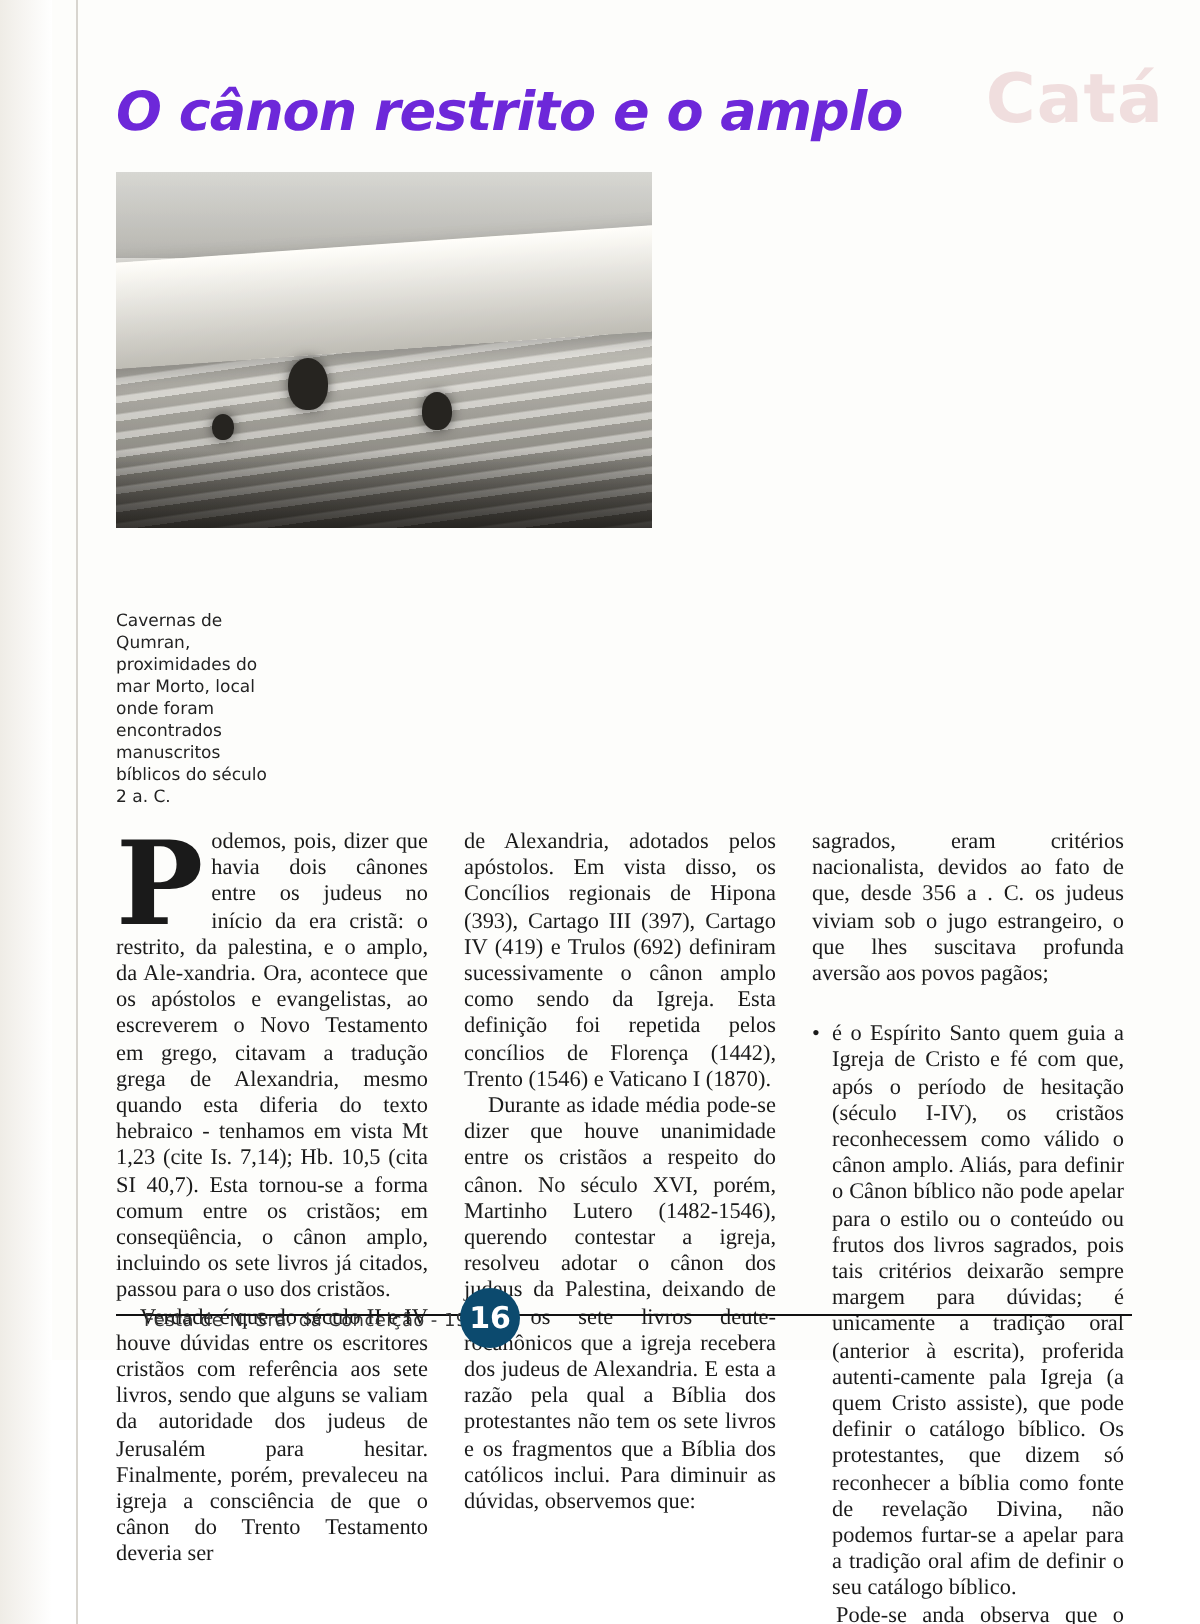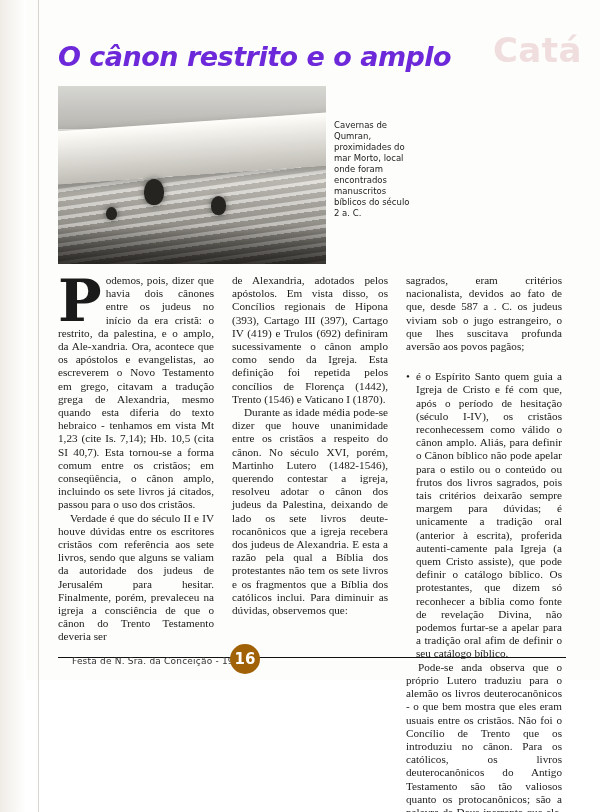--- a/index.html
+++ b/index.html
@@ -57,20 +57,21 @@
     line-height: 34px;
     margin: 0 0 12px 0;
     color: #6d28d9;
     letter-spacing: -0.5px;
   }
   .top-block {
     display: flex;
     align-items: flex-start;
     gap: 8px;
     margin-bottom: 10px;
+    flex-direction: column;
   }
   .photo {
     width: 268px;
     height: 178px;
     position: relative;
     overflow: hidden;
     background: #8e8d88;
     flex: 0 0 auto;
     filter: contrast(1.1);
   }
@@ -182,21 +183,21 @@
     height: 1px;
     background: #111;
   }
   .page-number {
     position: absolute;
     left: 230px;
     bottom: 6px;
     width: 30px;
     height: 30px;
     border-radius: 50%;
-    background: #a16207;
+    background: #0c4a6e;
     color: #fff;
     font-family: "DejaVu Sans", sans-serif;
     font-weight: bold;
     font-size: 15px;
     display: flex;
     align-items: center;
     justify-content: center;
   }
   .scan-edge-left {
     position: absolute;
@@ -240,21 +241,21 @@
         </div>
         <p>Verdade é que do século II e IV houve dúvidas entre os escritores cristãos com referência aos sete livros, sendo que alguns se valiam da autoridade dos judeus de Jerusalém para hesitar. Finalmente, porém, prevaleceu na igreja a consciência de que o cânon do Trento Testamento deveria ser</p>
       </div>
 
       <div class="col col2">
         <p class="first">de Alexandria, adotados pelos apóstolos. Em vista disso, os Concílios regionais de Hipona (393), Cartago III (397), Cartago IV (419) e Trulos (692) definiram sucessivamente o cânon amplo como sendo da Igreja. Esta definição foi repetida pelos concílios de Florença (1442), Trento (1546) e Vaticano I (1870).</p>
         <p>Durante as idade média pode-se dizer que houve unanimidade entre os cristãos a respeito do cânon. No século XVI, porém, Martinho Lutero (1482-1546), querendo contestar a igreja, resolveu adotar o cânon dos judeus da Palestina, deixando de lado os sete livros deute-rocanônicos que a igreja recebera dos judeus de Alexandria. E esta a razão pela qual a Bíblia dos protestantes não tem os sete livros e os fragmentos que a Bíblia dos católicos inclui. Para diminuir as dúvidas, observemos que:</p>
       </div>
 
       <div class="col col3">
-        <p class="first">sagrados, eram critérios nacionalista, devidos ao fato de que, desde 587 a . C. os judeus viviam sob o jugo estrangeiro, o que lhes suscitava profunda aversão aos povos pagãos;</p>
+        <p class="first">sagrados, eram critérios nacionalista, devidos ao fato de que, desde 356 a . C. os judeus viviam sob o jugo estrangeiro, o que lhes suscitava profunda aversão aos povos pagãos;</p>
         <p class="bullet">é o Espírito Santo quem guia a Igreja de Cristo e fé com que, após o período de hesitação (século I-IV), os cristãos reconhecessem como válido o cânon amplo. Aliás, para definir o Cânon bíblico não pode apelar para o estilo ou o conteúdo ou frutos dos livros sagrados, pois tais critérios deixarão sempre margem para dúvidas; é unicamente a tradição oral (anterior à escrita), proferida autenti-camente pala Igreja (a quem Cristo assiste), que pode definir o catálogo bíblico. Os protestantes, que dizem só reconhecer a bíblia como fonte de revelação Divina, não podemos furtar-se a apelar para a tradição oral afim de definir o seu catálogo bíblico.</p>
         <p>Pode-se anda observa que o próprio Lutero traduziu para o alemão os livros deuterocanônicos - o que bem mostra que eles eram usuais entre os cristãos. Não foi o Concílio de Trento que os introduziu no cânon. Para os católicos, os livros deuterocanônicos do Antigo Testamento são tão valiosos quanto os protocanônicos; são a palavra de Deus inerrante que ele, os próprios judeus da Palestina estimavam e liam como textos edificantes.</p>
       </div>
 
     </div>
   </div>
 
   <div class="footer-rule" style="left:58px;"></div>
   <div class="footer">
     <span class="footer-line">Festa de N. Sra. da Conceição - 1998</span>

